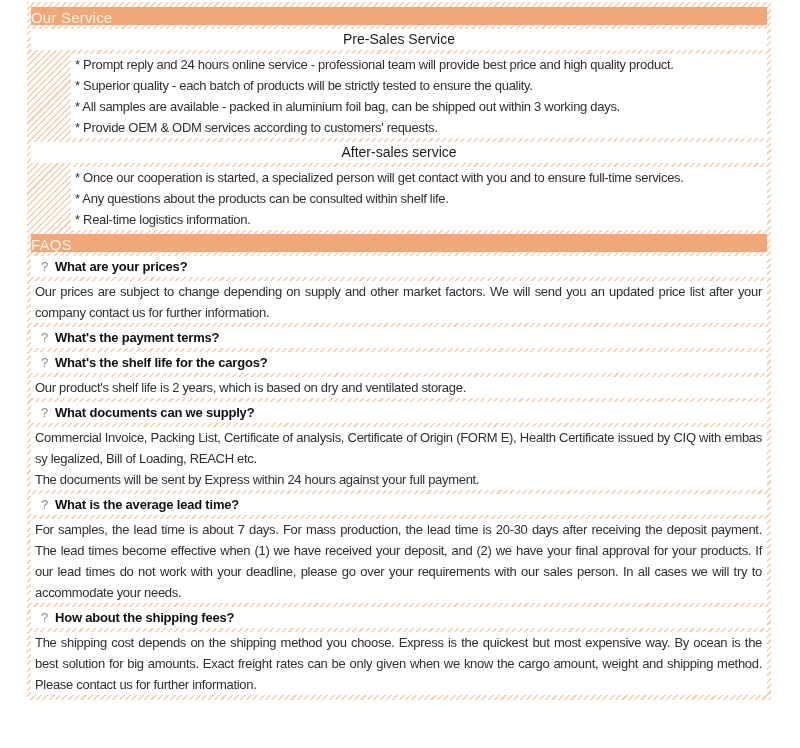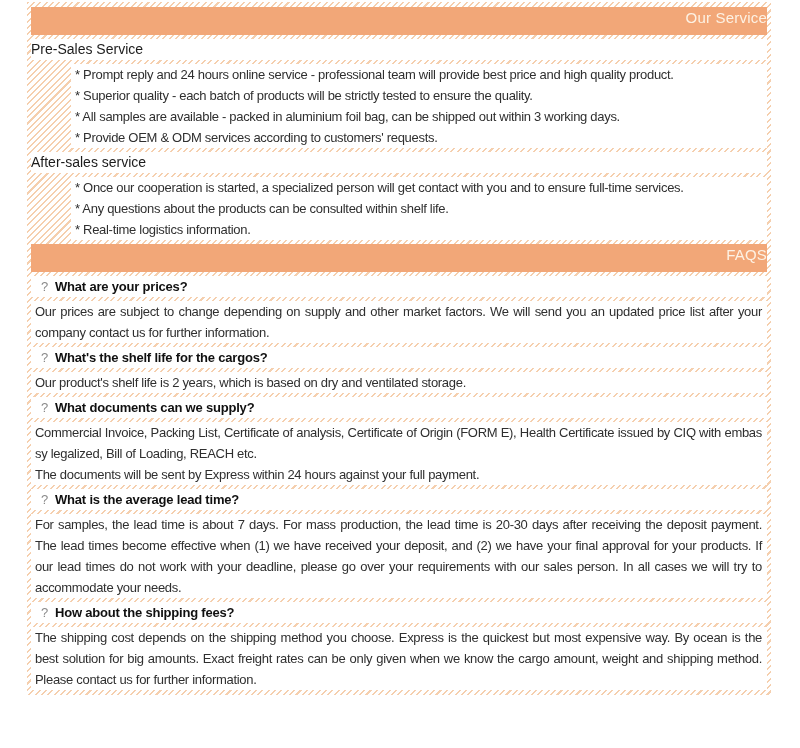--- a/index.html
+++ b/index.html
@@ -11,25 +11,25 @@
   }
   .board{
     position:absolute;left:27px;top:2px;width:744px;box-sizing:border-box;
     padding:5px 4px;
     background:repeating-linear-gradient(135deg,var(--hatch) 0px,var(--hatch) 1.5px,#ffffff 1.5px,#ffffff 4.5px);
   }
   .row{margin-bottom:4px;background:#ffffff;}
   .row:last-child{margin-bottom:0;}
   .bar{
     background:var(--accent);color:var(--accent-text);
-    text-align:right;font-size:15px;line-height:22px;height:28px;
+    text-align:left;font-size:15px;line-height:22px;height:18px;
     letter-spacing:0.2px;
   }
   .sub{
-    font-size:14px;line-height:21px;height:21px;color:#1c1c1c;
+    text-align:center;font-size:14px;line-height:21px;height:21px;color:#1c1c1c;
   }
   .bullets{padding:0 4px;margin-left:40px;}
   .bullets .bline{
     font-size:13px;line-height:21px;letter-spacing:-0.3px;color:var(--body);
     white-space:nowrap;overflow:hidden;
   }
   .q{
     padding:0 6px 0 10px;font-size:13px;line-height:21px;height:21px;
     font-weight:bold;color:var(--qtext);letter-spacing:-0.2px;
   }
@@ -76,20 +76,23 @@
     <span>FAQS</span>
   </div>
 
   <div class="row q">
     <span class="qmark">?</span><span>What are your prices?</span>
   </div>
   <div class="row a">
     <p>Our prices are subject to change depending on supply and other market factors. We will send you an updated price list after your company contact us for further information.</p>
   </div>
 
+  <div class="row q">
+    <span class="qmark">?</span><span>What's the payment terms?</span>
+  </div>
 
   <div class="row q">
     <span class="qmark">?</span><span>What's the shelf life for the cargos?</span>
   </div>
   <div class="row a">
     <p>Our product's shelf life is 2 years, which is based on dry and ventilated storage.</p>
   </div>
 
   <div class="row q">
     <span class="qmark">?</span><span>What documents can we supply?</span>

